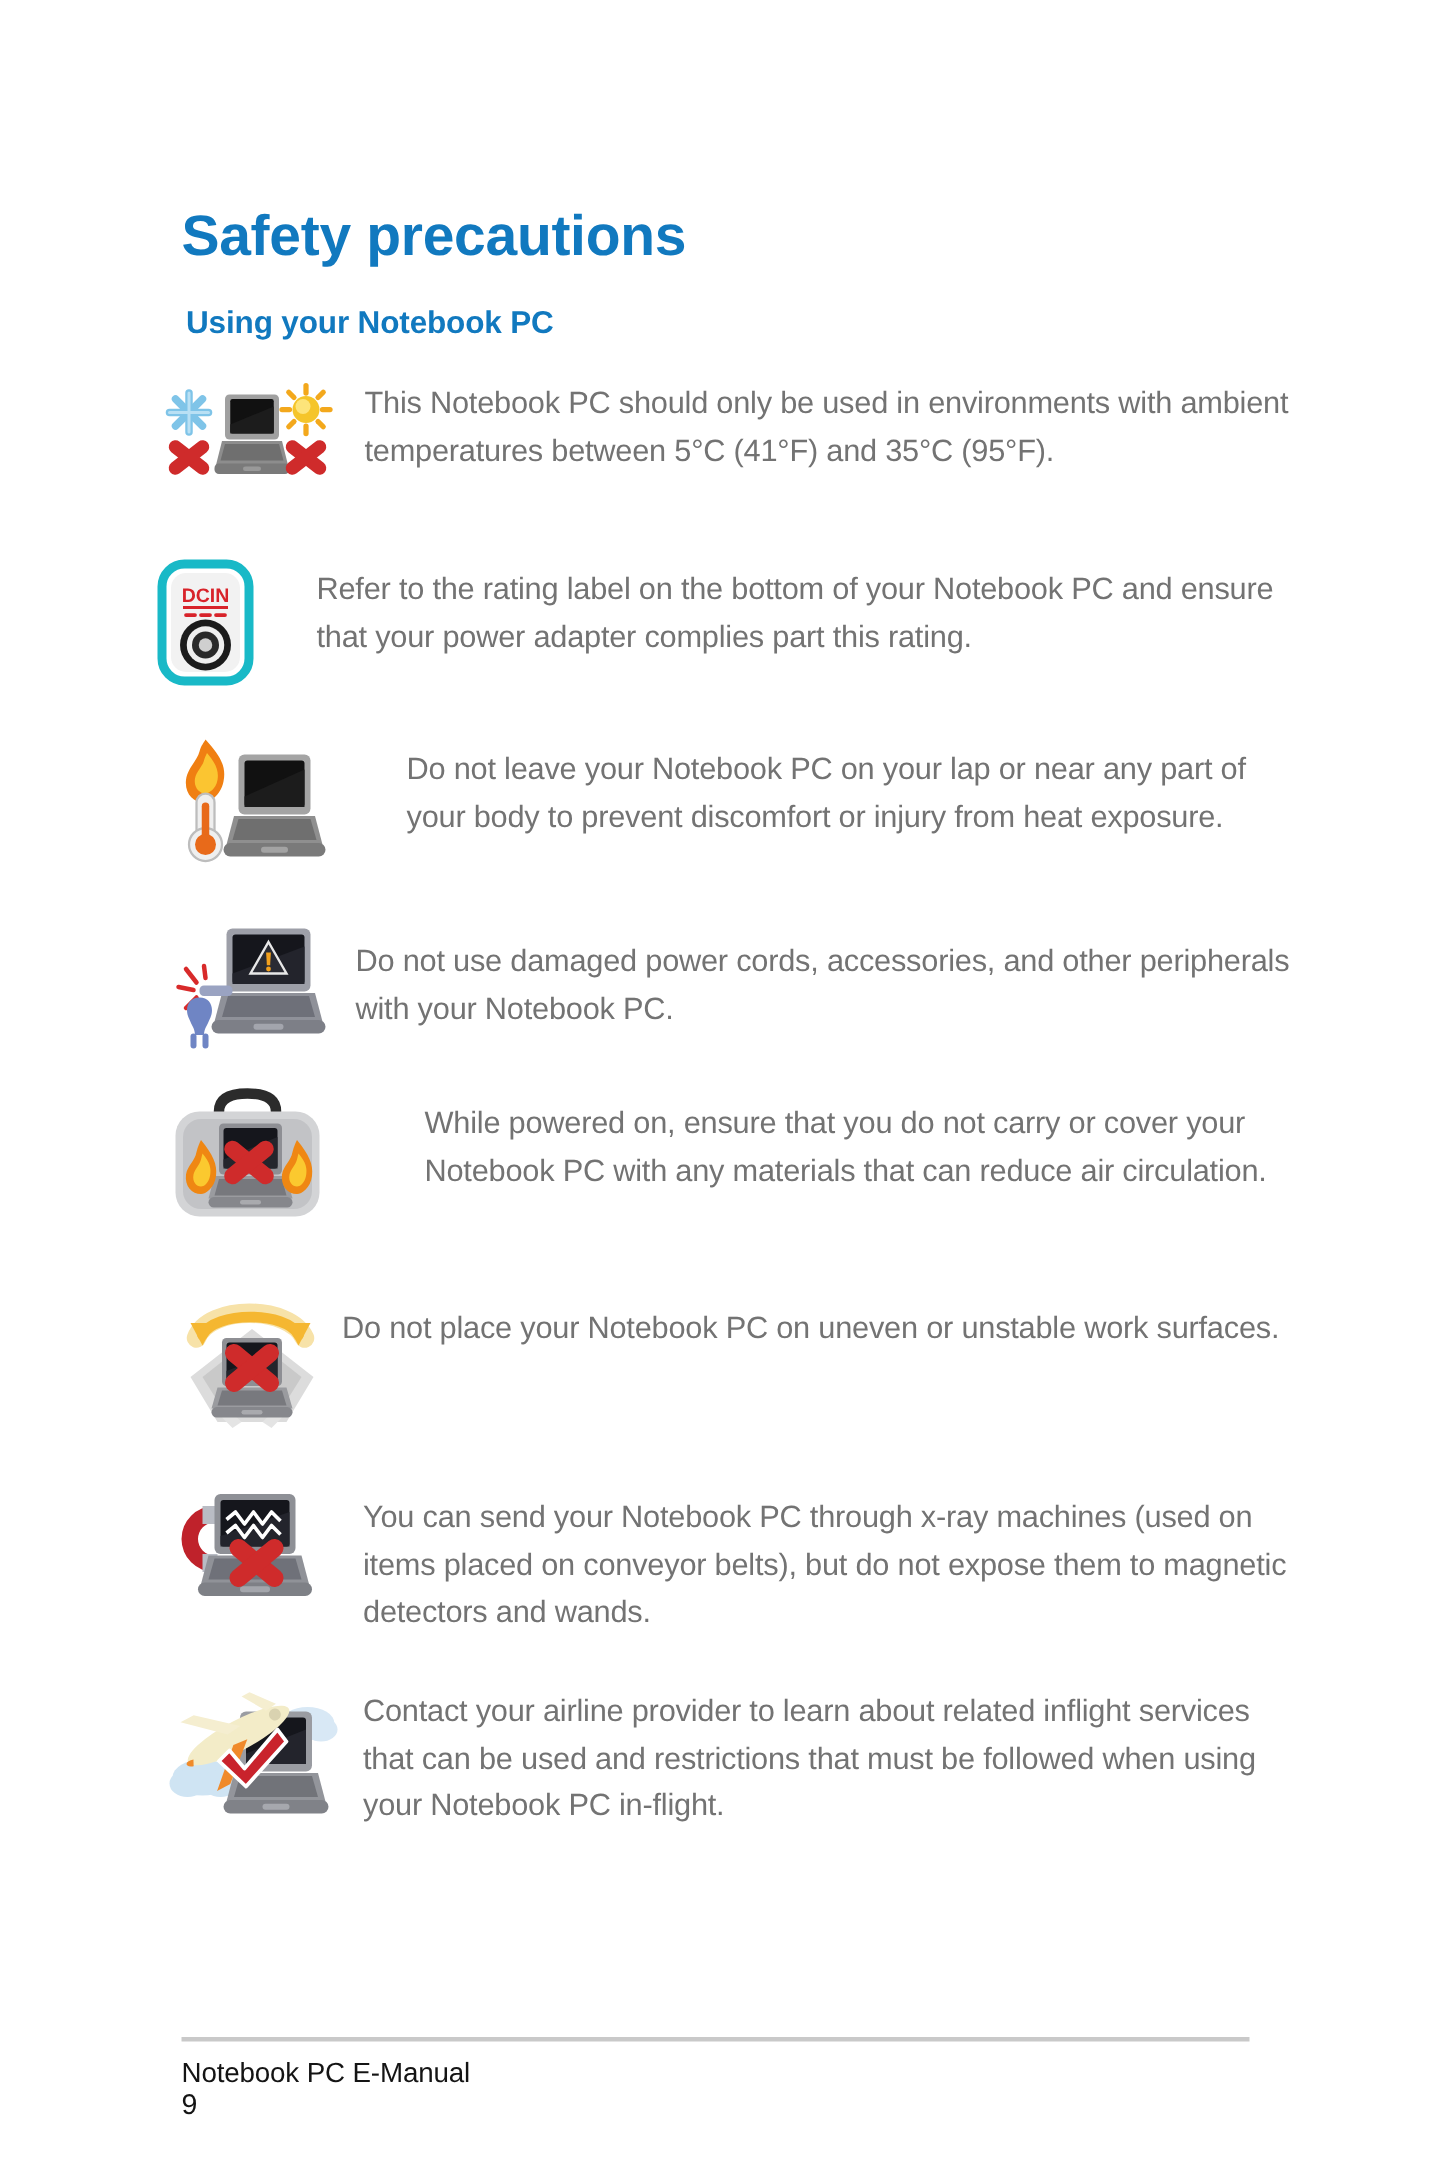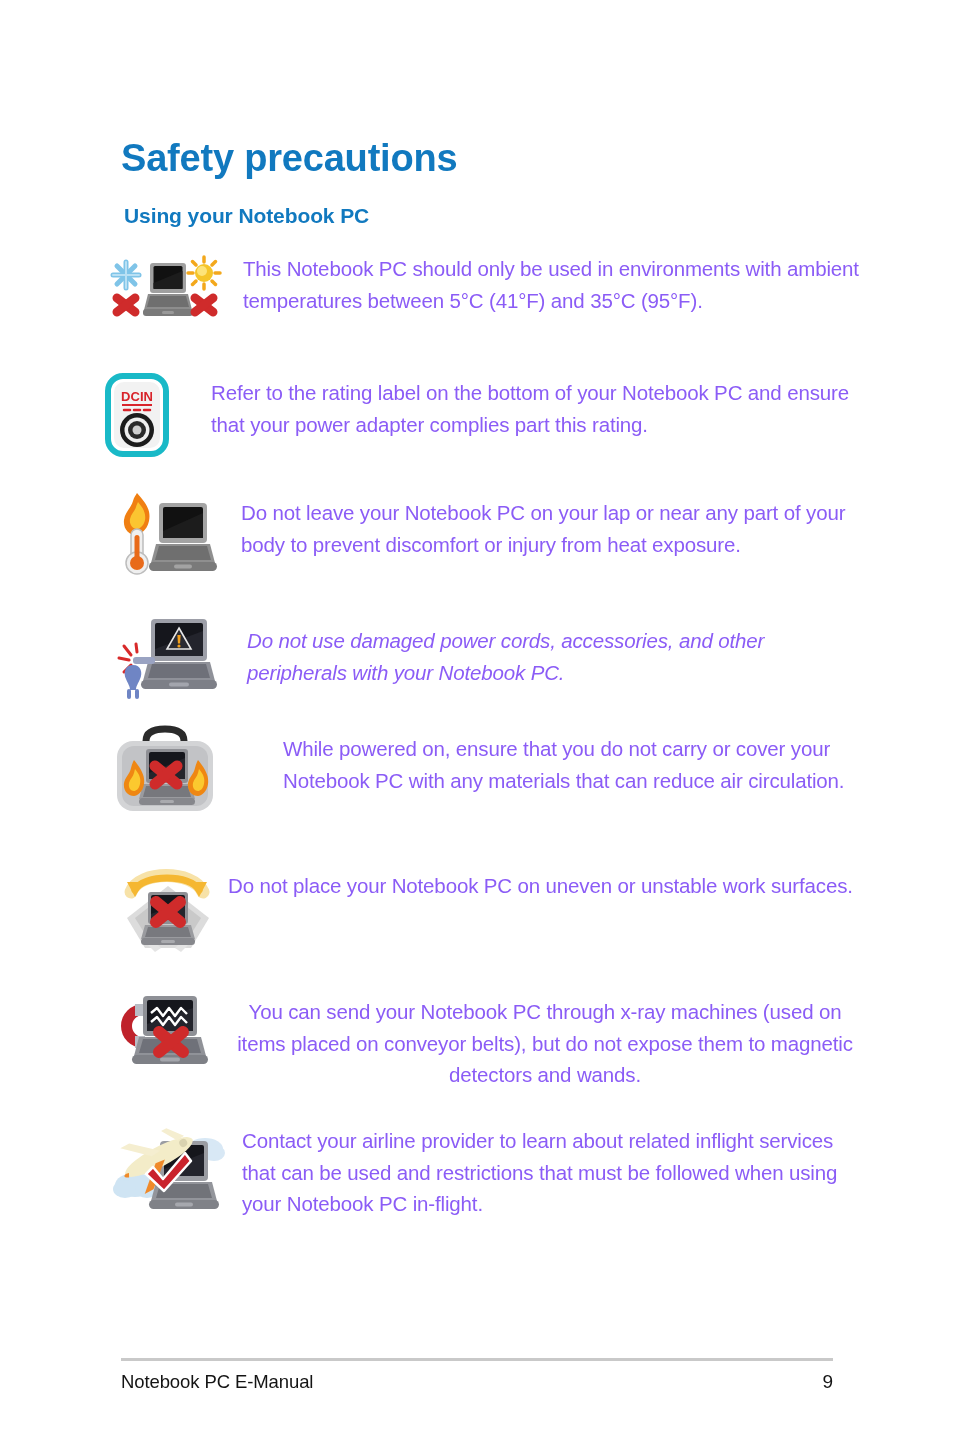--- a/index.html
+++ b/index.html
@@ -61,55 +61,55 @@
   .note-icon {
     flex: 0 0 auto;
     width: 96px;
     height: 76px;
     position: relative;
   }
   .note-text {
     flex: 1 1 auto;
     font-size: 20.5px;
     line-height: 31.5px;
-    color: #8b5cf6;
+    color: #737373;
     letter-spacing: -0.15px;
     padding-top: 13px;
   }
 
   
   .note-1 { height: 122px; }
   .note-2 { height: 120px; }
-  .note-3 { height: 128px; }
+  .note-3 { height: 128px; gap: 30px; }
   .note-4 { height: 108px; }
   .note-5 { height: 133px; gap: 44px; }
   .note-6 { height: 130px; }
   .note-7 { height: 131px; }
   .note-8 { height: 140px; }
 
   .note-1 .note-icon { width: 118px; height: 72px; margin-left: 2px; margin-top: 8px;}
   .note-1 .note-text { padding-top: 10px; margin-left: 18px; }
 
   .note-2 .note-icon { width: 96px; height: 86px; margin-top: 8px;}
   .note-2 .note-text { padding-top: 12px; margin-left: 10px; }
 
   .note-3 .note-icon { width: 110px; height: 88px; margin-left: 8px; margin-top: 6px;}
   .note-3 .note-text { padding-top: 12px; margin-left: 18px; }
 
   .note-4 .note-icon { width: 110px; height: 88px; margin-left: 4px; margin-top: 0px;}
-  .note-4 .note-text { padding-top: 12px; margin-left: 28px; font-style: italic; }
+  .note-4 .note-text { padding-top: 12px; margin-left: 18px; }
 
   .note-5 .note-icon { width: 108px; height: 92px; margin-left: 8px; margin-top: 4px;}
   .note-5 .note-text { padding-top: 12px; margin-left: 18px; }
 
   .note-6 .note-icon { width: 110px; height: 92px; margin-left: 8px; margin-top: 6px;}
   .note-6 .note-text { padding-top: 16px; margin-left: 5px; }
 
   .note-7 .note-icon { width: 115px; height: 92px; margin-left: 4px; margin-top: 6px;}
-  .note-7 .note-text { padding-top: 12px; margin-left: 1px; text-align: center; }
+  .note-7 .note-text { padding-top: 12px; margin-left: 18px; }
 
   .note-8 .note-icon { width: 115px; height: 100px; margin-left: 8px; margin-top: 4px;}
   .note-8 .note-text { padding-top: 10px; margin-left: 14px; }
 
   
   .footer-rule {
     position: absolute;
     left: 121px;
     top: 1358px;
     width: 712px;
@@ -120,20 +120,21 @@
     position: absolute;
     left: 121px;
     top: 1371px;
     width: 712px;
     display: flex;
     justify-content: space-between;
     align-items: baseline;
     font-size: 18.5px;
     color: #141414;
     letter-spacing: -0.1px;
+    flex-direction: column;
   }
   .footer-page-number { font-size: 19px; }
 
   svg { display: block; overflow: visible; }
 </style>
 </head>
 <body>
 
 <div class="page">
 

